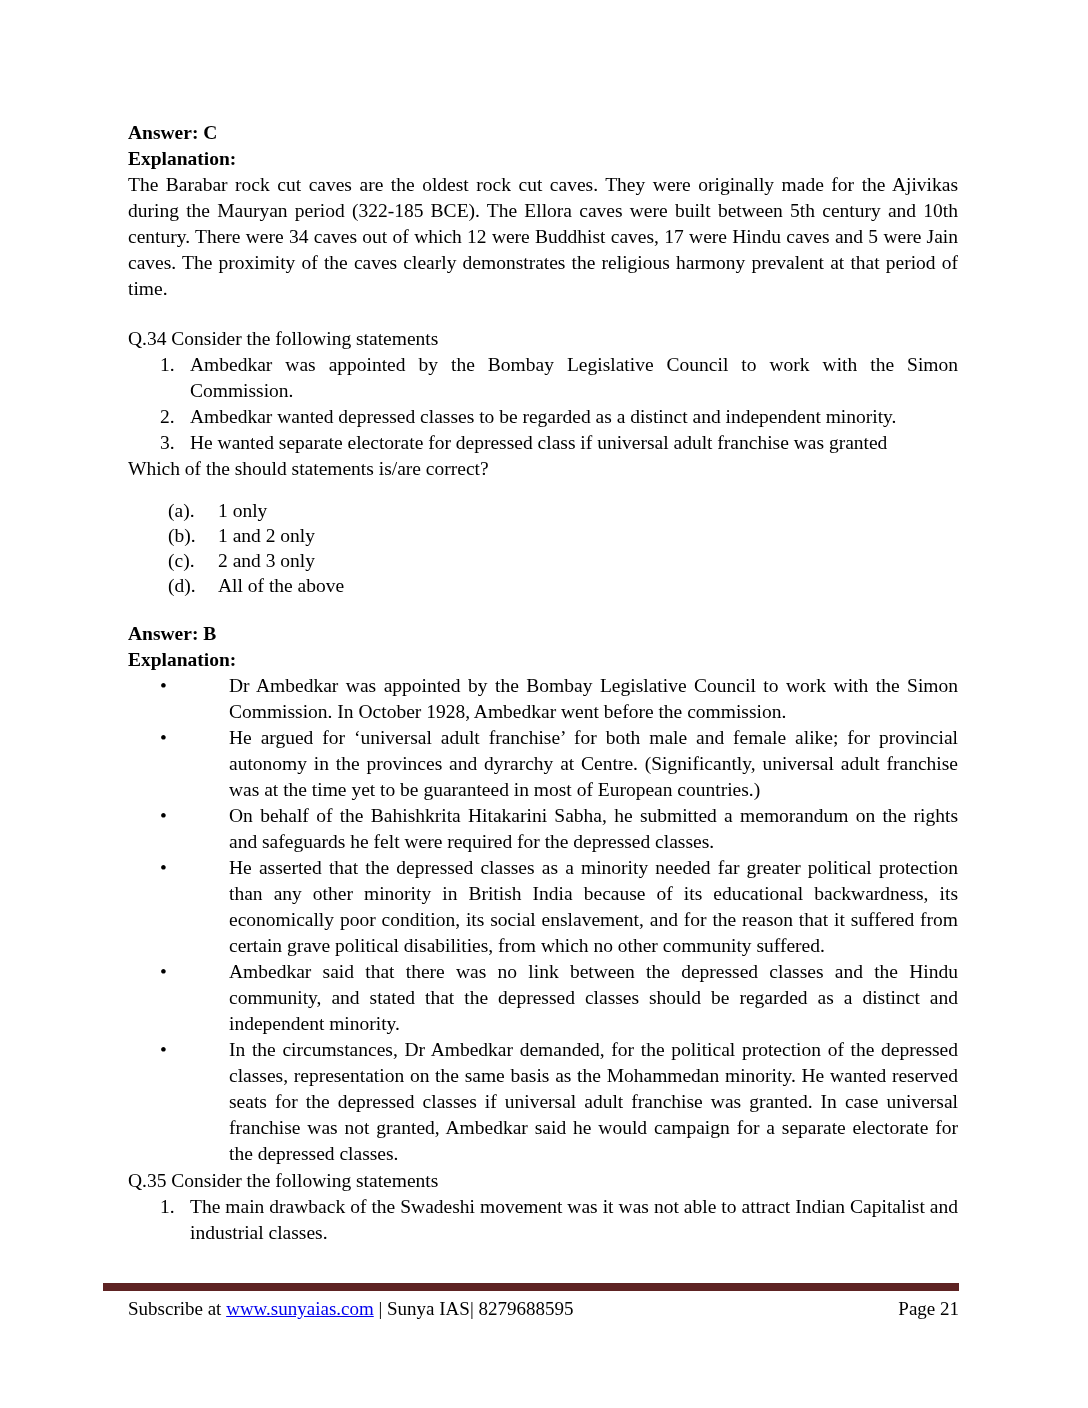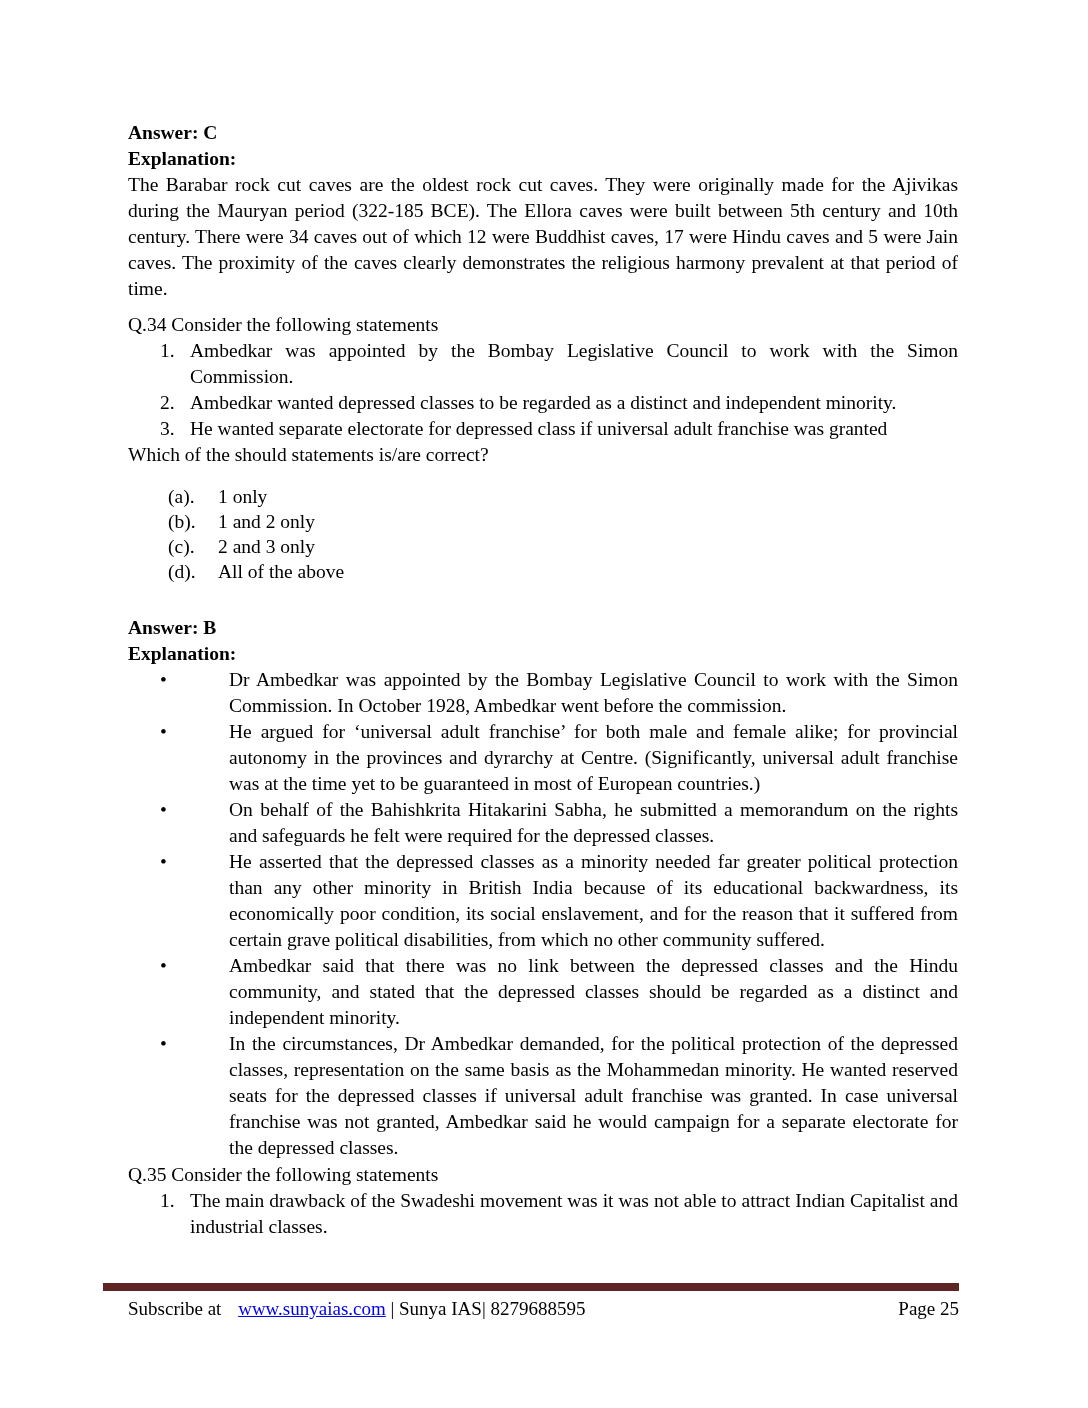--- a/index.html
+++ b/index.html
@@ -13,23 +13,23 @@
     overflow: hidden;
   }
   .page {
     position: absolute;
     inset: 0;
     padding: 120px 130px 0 128px;
   }
   .bold { font-weight: bold; }
   .just { text-align: justify; }
 
-  .q34-block { margin-top: 10px; }
+  .q34-block { margin-top: 24px; }
   .options { margin-top: 16px; line-height: 25px; }
-  .answer-b-block { margin-top: 31px; }
+  .answer-b-block { margin-top: 23px; }
   .q35-block { margin-top: 1px; }
 
   
   .num-row { display: flex; padding-left: 32px; }
   .num-marker { flex: 0 0 30px; }
   .num-text { flex: 1; }
 
   
   .opt-row { display: flex; padding-left: 40px; }
   .opt-marker { flex: 0 0 50px; }
@@ -49,21 +49,21 @@
   .rule { height: 8px; background: #5E2323; }
   .footer-row {
     display: flex;
     justify-content: space-between;
     align-items: baseline;
     padding-left: 25px;
     margin-top: 5px;
     font-size: 19px;
     line-height: 25px;
   }
-  a.link { color: #0000EE; text-decoration: underline; cursor: pointer; margin-left: 12px; }
+  a.link { color: #0000EE; text-decoration: underline; cursor: pointer; }
 </style>
 </head>
 <body>
 
 <div class="page">
 
   <section>
     <p class="bold">Answer: C</p>
     <p class="bold">Explanation:</p>
     <p class="just">The Barabar rock cut caves are the oldest rock cut caves. They were originally made for the Ajivikas during the Mauryan period (322-185 BCE). The Ellora caves were built between 5th century and 10th century. There were 34 caves out of which 12 were Buddhist caves, 17 were Hindu caves and 5 were Jain caves. The proximity of the caves clearly demonstrates the religious harmony prevalent at that period of time.</p>
@@ -160,17 +160,17 @@
         </div>
       </div>
   </section>
 
   <footer>
     <div class="rule" style="background: rgb(94, 35, 35);"></div>
     <div class="footer-row">
       <span>
         <span>Subscribe at </span><a class="link" style="color: rgb(0, 0, 238);">www.sunyaias.com</a><span> | Sunya IAS| 8279688595</span>
       </span>
-      <span>Page 25</span>
+      <span>Page 21</span>
     </div>
   </footer>
 
 </div>
 
 </body></html>

